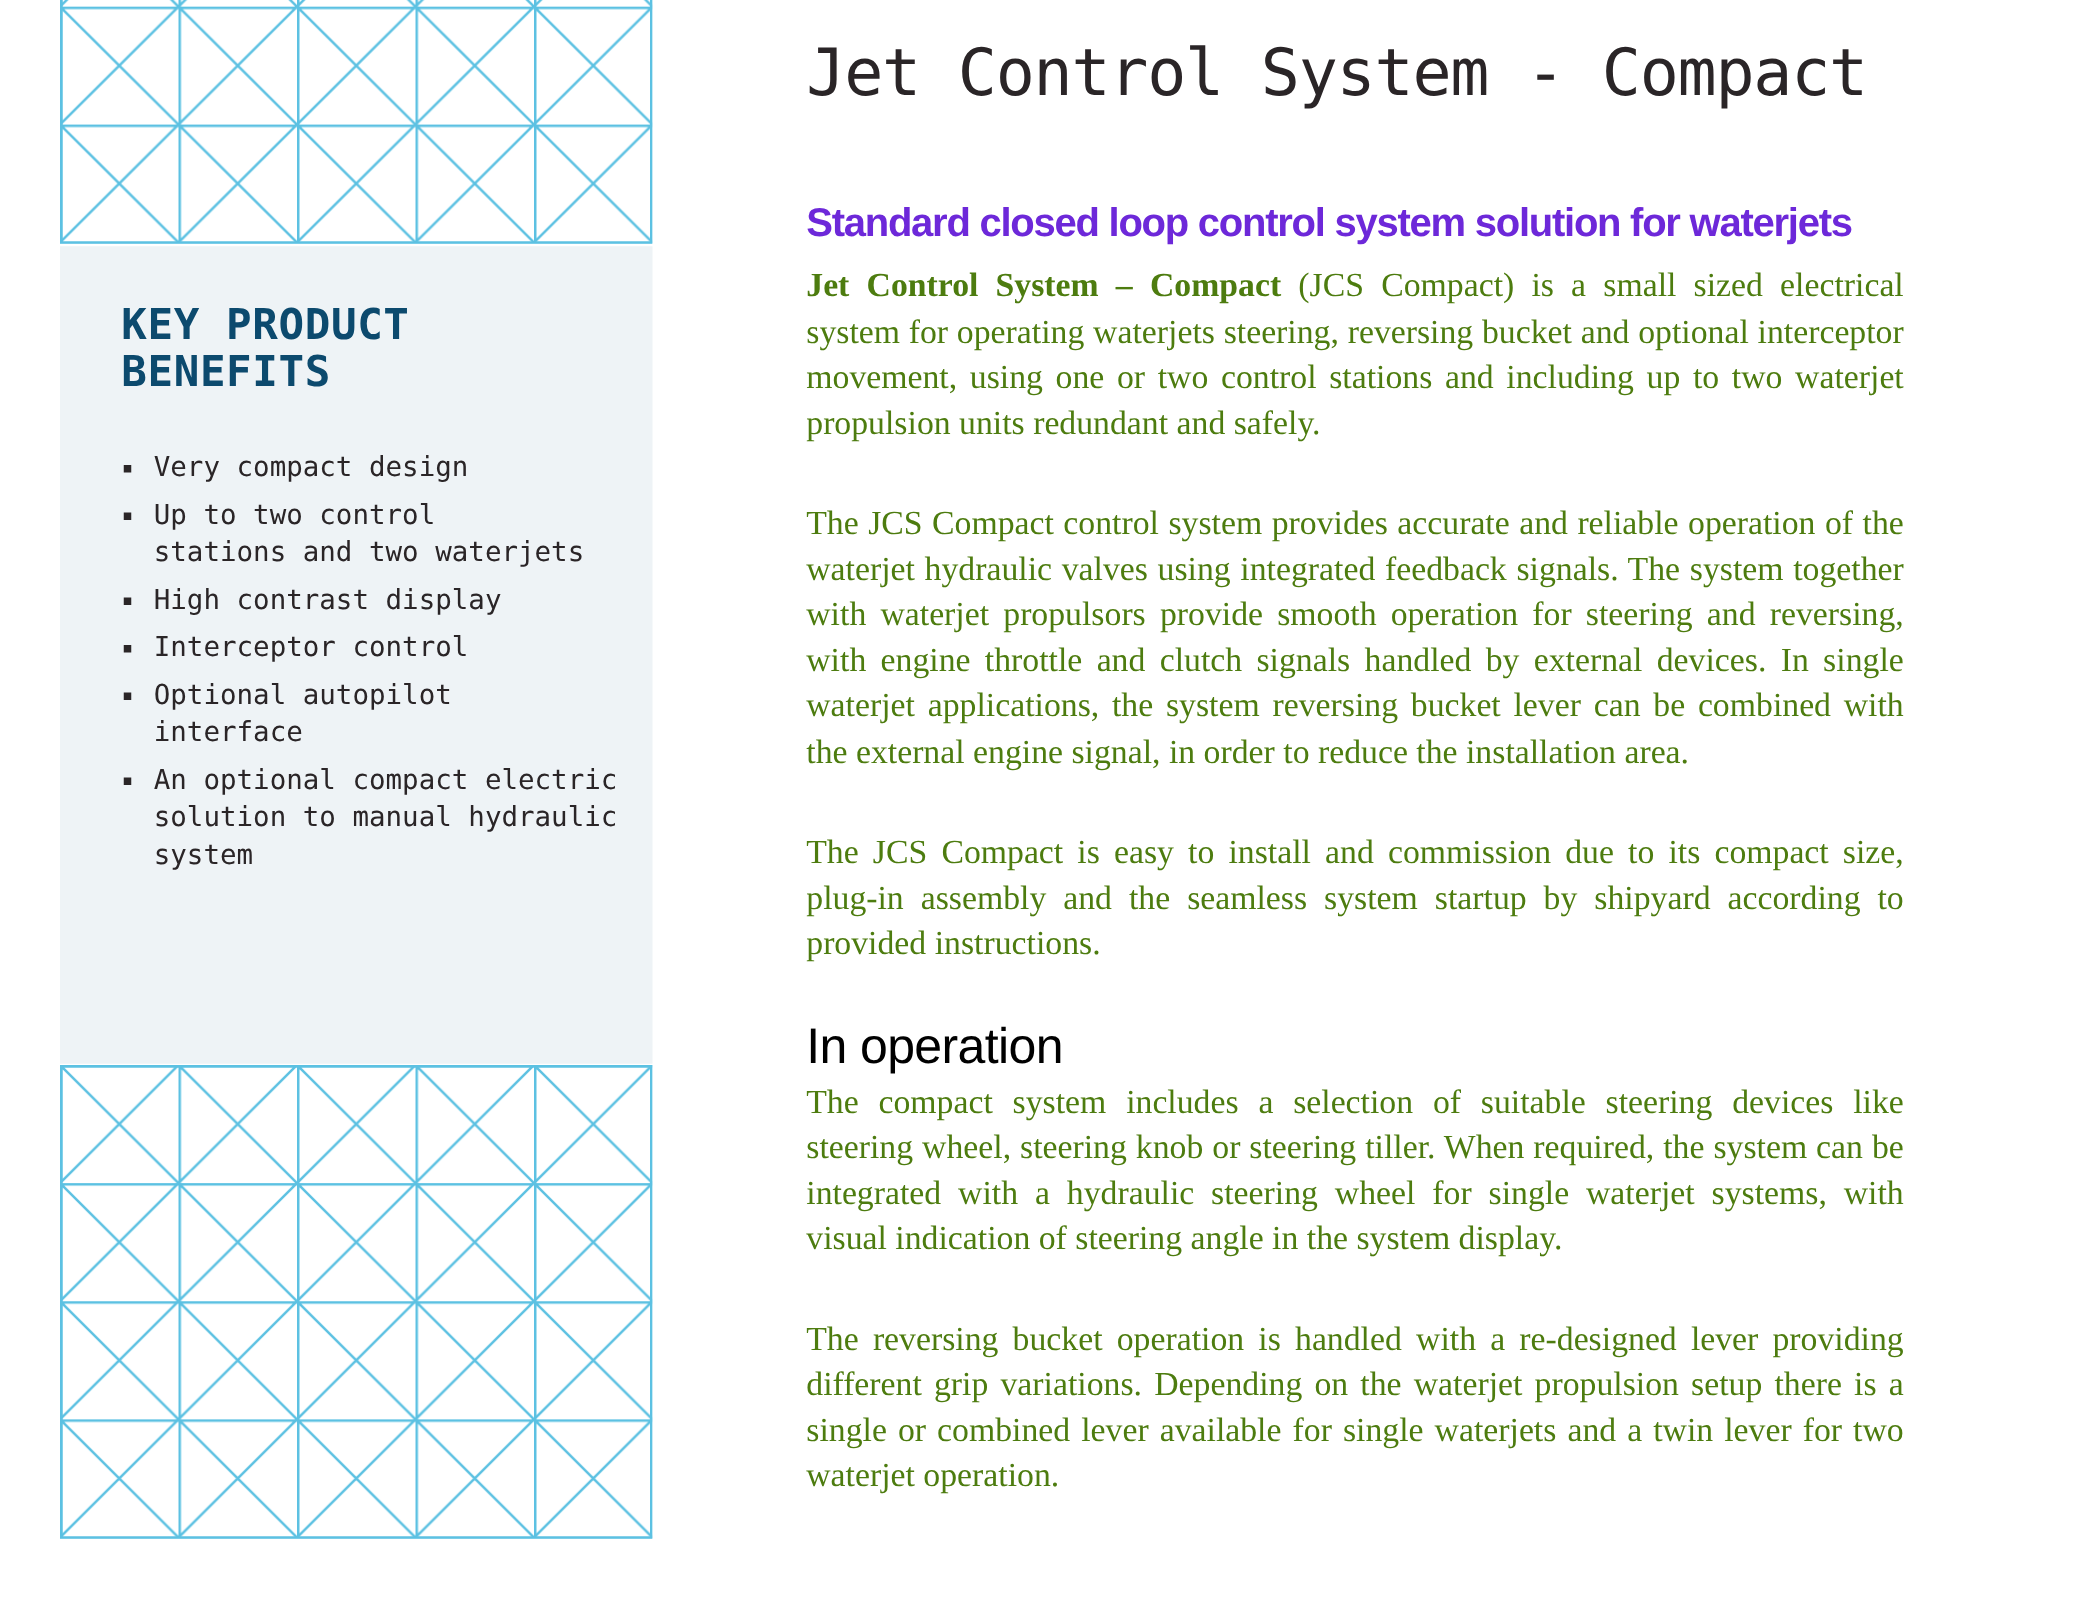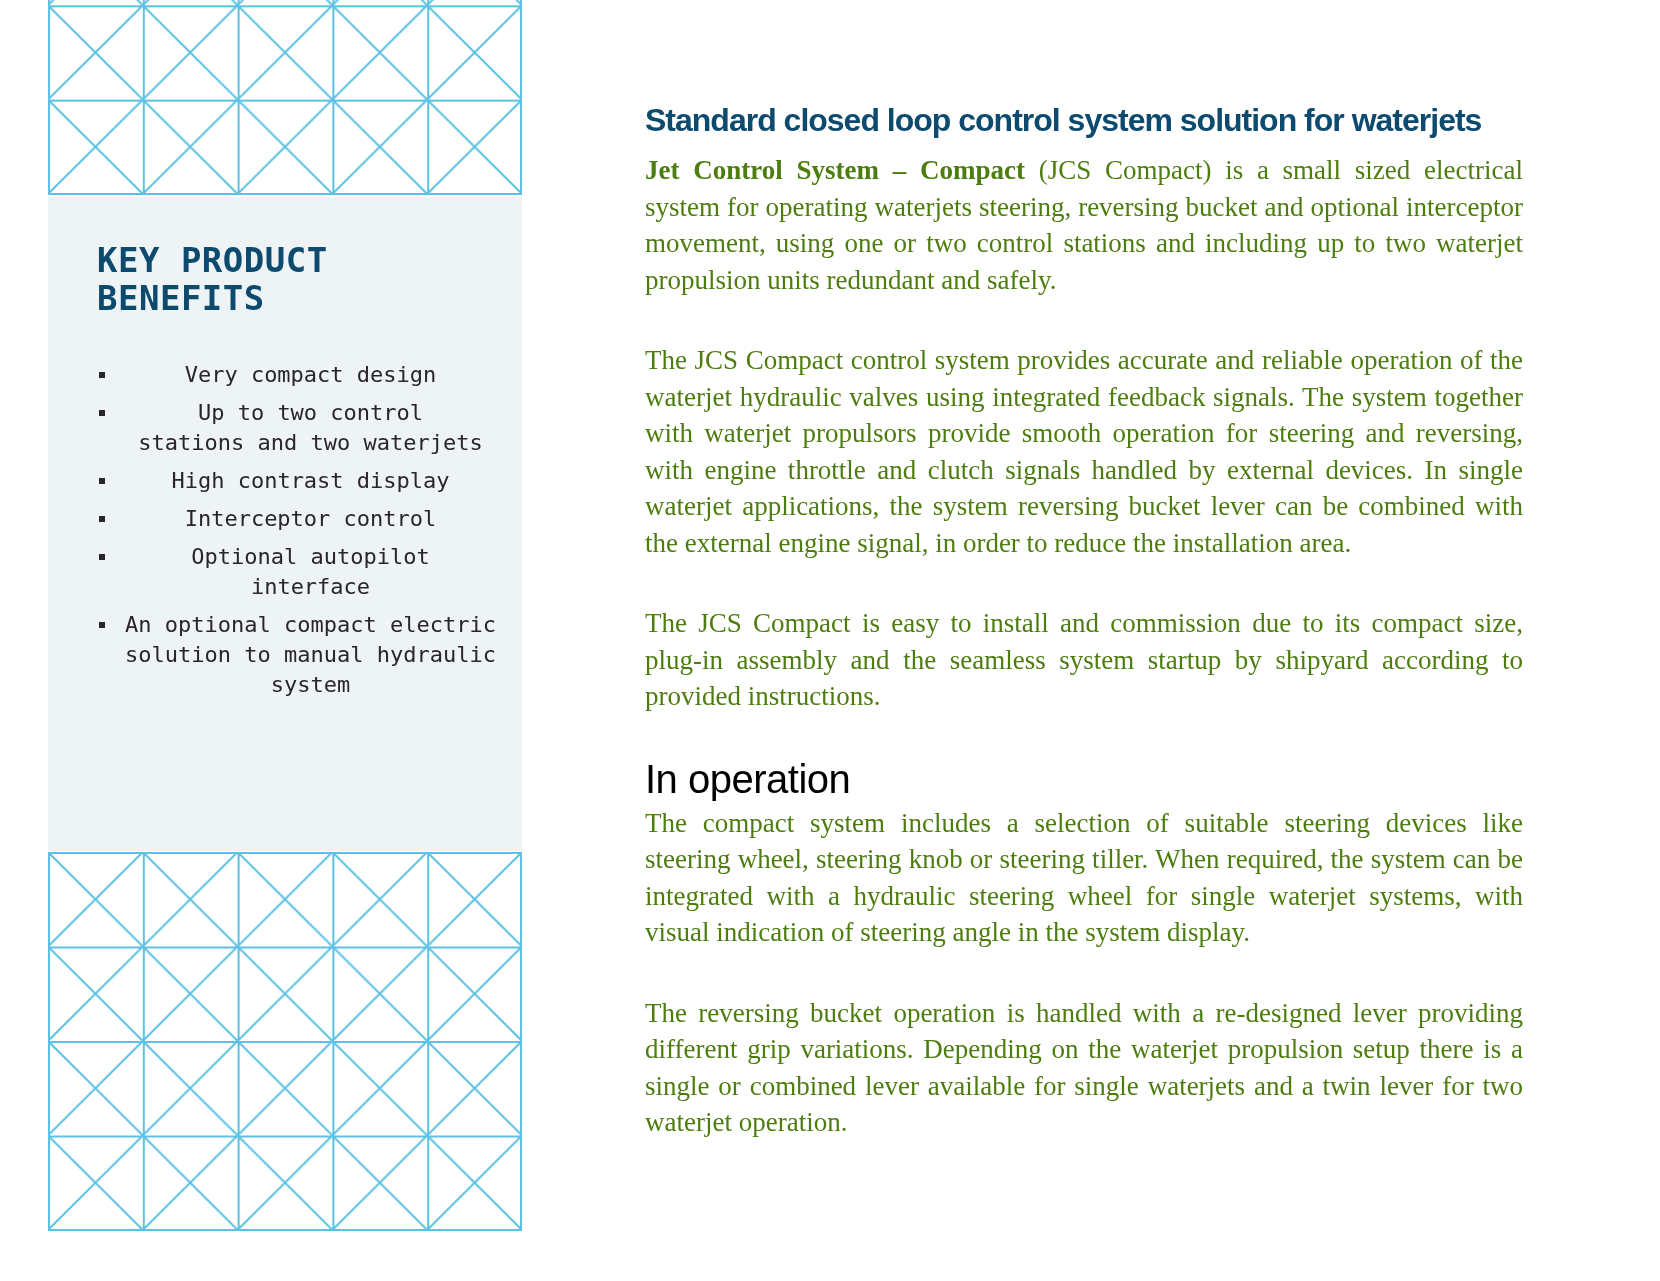--- a/index.html
+++ b/index.html
@@ -43,21 +43,20 @@
     padding: 0;
     font-family: "DejaVu Sans Mono", monospace;
     font-size: 22px;
     line-height: 30px;
   }
   .benefits-list li {
     position: relative;
     padding-left: 26px;
     margin-bottom: 8px;
     white-space: pre-line;
-    text-align: center;
   }
   .benefits-list .bullet {
     position: absolute;
     left: 2px;
     top: 12px;
     width: 6px;
     height: 6px;
     background: #2a2527;
   }
 
@@ -78,21 +77,21 @@
     white-space: nowrap;
     color: #2a2527;
   }
   .subtitle {
     margin: 72px 0 0 0;
     font-family: "Liberation Sans", sans-serif;
     font-weight: 700;
     font-size: 32px;
     line-height: 36px;
     letter-spacing: -1px;
-    color: #0c4a6e;
+    color: #6d28d9;
   }
   .content p {
     margin: 44px 0 0 0;
     font-family: "Liberation Serif", serif;
     font-size: 27px;
     line-height: 36.5px;
     text-align: justify;
     color: #4d7c0f;
   }
   .content p.first-para { margin-top: 14px; }
@@ -152,20 +151,21 @@
           </pattern>
         </defs>
         <rect width="474" height="379" fill="url(#tri-bottom)"></rect>
         <rect class="pattern-stroke" x="1" y="1" width="472" height="377" fill="none" stroke="#5cc1e2" stroke-width="2"></rect>
       </svg>
     </div>
 
   </aside>
 
   <main class="content">
+    <h1>Jet Control System - Compact</h1>
     <h3 class="subtitle">Standard closed loop control system solution for waterjets</h3>
 
     <p class="first-para"><b>Jet Control System – Compact</b><span> (JCS Compact) is a small sized electrical system for operating waterjets steering, reversing bucket and optional interceptor movement, using one or two control stations and including up to two waterjet propulsion units redundant and safely.</span></p>
 
     <p>The JCS Compact control system provides accurate and reliable operation of the waterjet hydraulic valves using integrated feedback signals. The system together with waterjet propulsors provide smooth operation for steering and reversing, with engine throttle and clutch signals handled by external devices. In single waterjet applications, the system reversing bucket lever can be combined with the external engine signal, in order to reduce the installation area.</p>
     <p>The JCS Compact is easy to install and commission due to its compact size, plug-in assembly and the seamless system startup by shipyard according to provided instructions.</p>
 
     <h4 class="section-heading">In operation</h4>
 
     <p>The compact system includes a selection of suitable steering devices like steering wheel, steering knob or steering tiller. When required, the system can be integrated with a hydraulic steering wheel for single waterjet systems, with visual indication of steering angle in the system display.</p>

